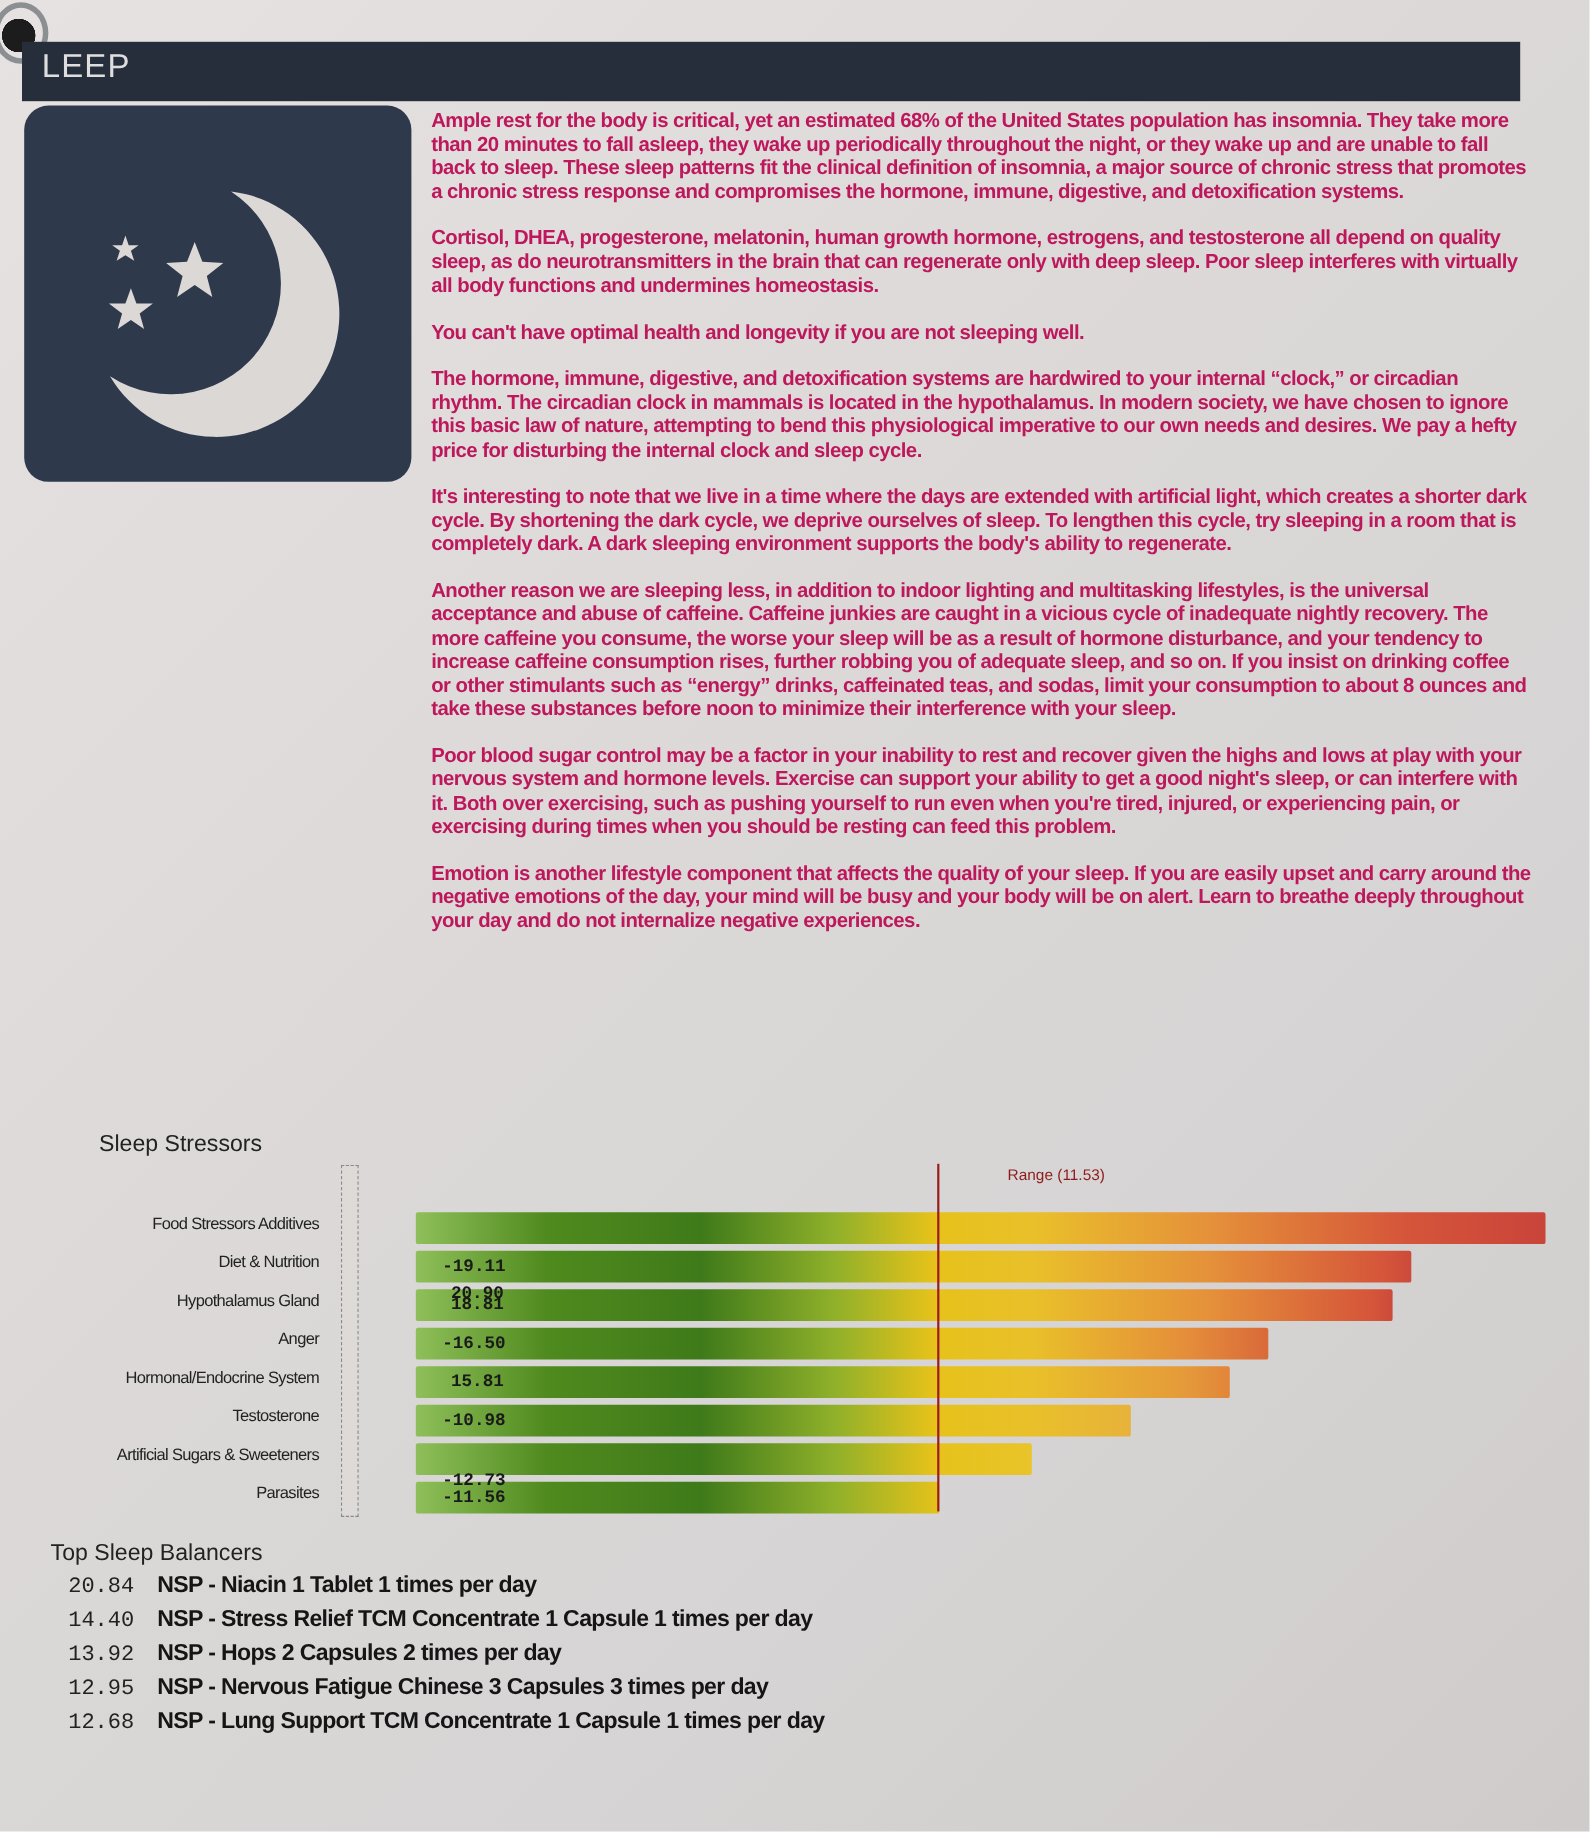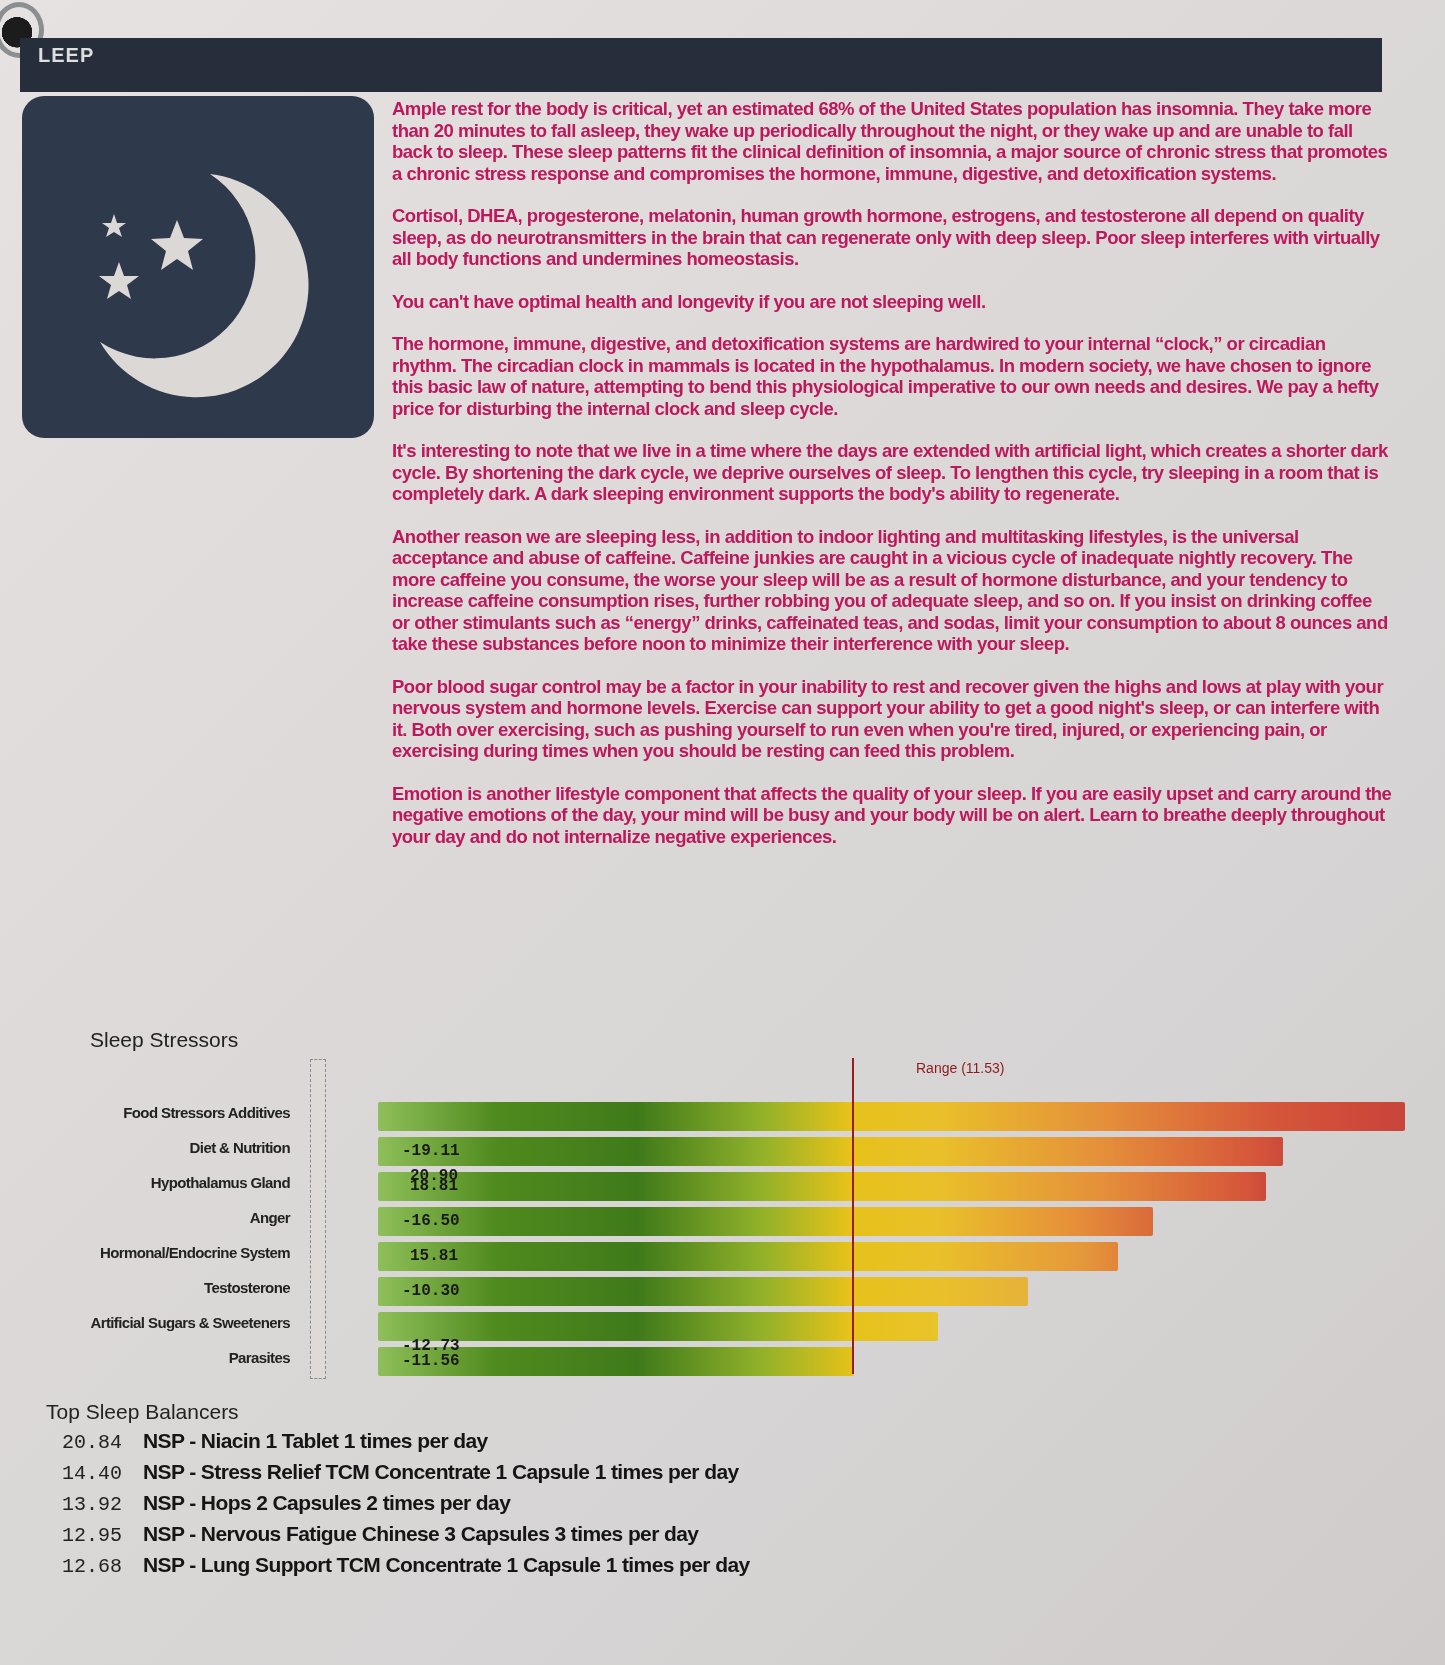--- a/index.html
+++ b/index.html
@@ -13,37 +13,37 @@
     position:absolute; left:-6px; top:2px; width:40px; height:46px;
     border-radius:50%; border:5px solid #8b8f92;
     background: radial-gradient(circle at 45% 55%, #1c1c1c 0 45%, transparent 46%);
   }
   .header-bar {
     position:absolute; left:20px; top:38px; width:1362px; height:54px;
     background:#262e3b;
   }
   .header-title {
     position:absolute; left:18px; top:6px; color:#dedede;
-    font-size:20px; letter-spacing:1px;font-weight:bold;
+    font-size:30px; letter-spacing:1px;
   }
   .icon-box {
     position:absolute; left:22px; top:96px; width:352px; height:342px;
     background:#2e3a4c; border-radius:22px;
   }
   .text-col {
     position:absolute; left:392px; top:98px; width:1000px;
     font-size:18.5px; line-height:21.5px; font-weight:bold;
     letter-spacing:-0.5px; color:#be185d;
   }
   .text-col p { margin:0 0 21px 0; }
   .section-title {
     position:absolute; font-size:21px; color:#222;
   }
   .label {
-    position:absolute; right:1155px; font-size:15px; font-weight:bold;
+    position:absolute; right:1155px; font-size:15px; font-weight:normal;
     letter-spacing:-0.6px; color:#222; white-space:nowrap;
   }
   .divider-box {
     position:absolute; left:310px; top:1059px; width:14px; height:318px;
     border:1px dashed #8a8a8a; background:#dddad7;
   }
   .bar {
     position:absolute; height:29px; left:378px;
     border-radius:2px;
   }
@@ -119,21 +119,21 @@
   <div class="bar" style="top:1242px; width:740px; background:linear-gradient(90deg,#8fbf5a 0px,#4f8a1e 120px,#3f7a1a 260px,#8fb02a 380px,#e6c21a 470px,#e9c02a 560px,#e59a3a 700px,#e2853a 740px);"></div>
   <div class="bar" style="top:1277px; width:650px; background:linear-gradient(90deg,#8fbf5a 0px,#4f8a1e 120px,#3f7a1a 260px,#8fb02a 380px,#e6c21a 470px,#e9c02a 560px,#e7b23a 650px);"></div>
   <div class="bar" style="top:1312px; width:560px; background:linear-gradient(90deg,#8fbf5a 0px,#4f8a1e 120px,#3f7a1a 260px,#8fb02a 380px,#e6c21a 470px,#e9c42a 560px);"></div>
   <div class="bar" style="top:1347px; width:476px; background:linear-gradient(90deg,#8fbf5a 0px,#4f8a1e 120px,#3f7a1a 260px,#8fb02a 380px,#e6c21a 476px);"></div>
 
   <div class="bar-value" style="top:1167px;">20.90</div>
   <div class="bar-value" style="top:1142px; left:402px;">-19.11</div>
   <div class="bar-value" style="top:1177px;">18.81</div>
   <div class="bar-value" style="top:1212px; left:402px;">-16.50</div>
   <div class="bar-value" style="top:1247px;">15.81</div>
-  <div class="bar-value" style="top:1282px; left:402px;">-10.30</div>
+  <div class="bar-value" style="top:1282px; left:402px;">-10.98</div>
   <div class="bar-value" style="top:1317px; left:402px;margin-top:20px;">-12.73</div>
   <div class="bar-value" style="top:1352px; left:402px;">-11.56</div>
 
   <div class="range-line"></div>
   <div class="range-label">Range (11.53)</div>
 </div>
 
 <div class="section-title" style="left:46px; top:1400px;">Top Sleep Balancers</div>
 
 <div>

